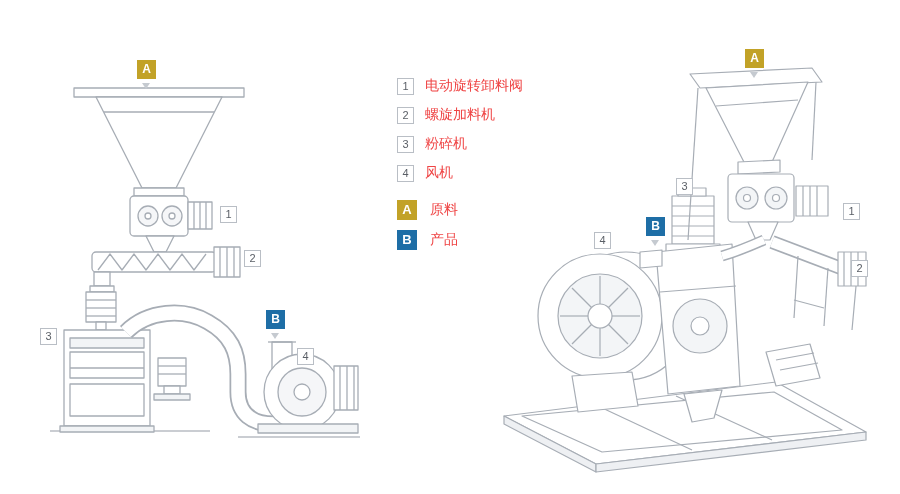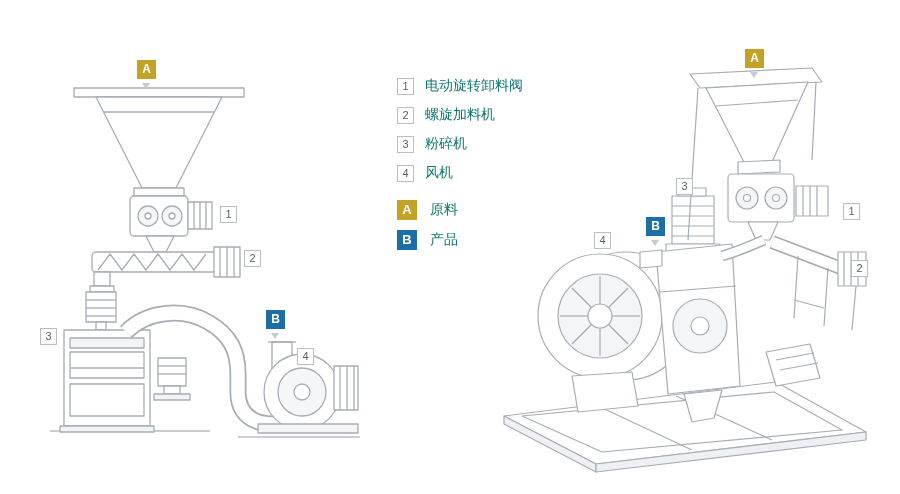--- a/index.html
+++ b/index.html
@@ -41,21 +41,21 @@
     color:#5a5f66; font-size:11px; line-height:15px; text-align:center;
     margin-right:11px;
   }
   .badge-box {
     flex:0 0 auto; width:20px; height:20px;
     color:#ffffff; font-size:13px; font-weight:bold;
     line-height:20px; text-align:center; margin-right:13px;
   }
   .badge-box.gold { background:#c2a227; }
   .badge-box.blue { background:#1e6ea6; }
-  .legend-label { font-size:14px; color:#0f766e; white-space:nowrap; }
+  .legend-label { font-size:14px; color:#ef4444; white-space:nowrap; }
 </style>
 </head>
 <body>
 
 <div class="stage">
 
   <svg class="svg-left" viewBox="0 0 380 494">
     <g fill="#ffffff" stroke="#a7adb5" stroke-width="1.3" stroke-linejoin="round">
 
       <line x1="50" y1="431" x2="210" y2="431" stroke="#b8bdc3"></line>

